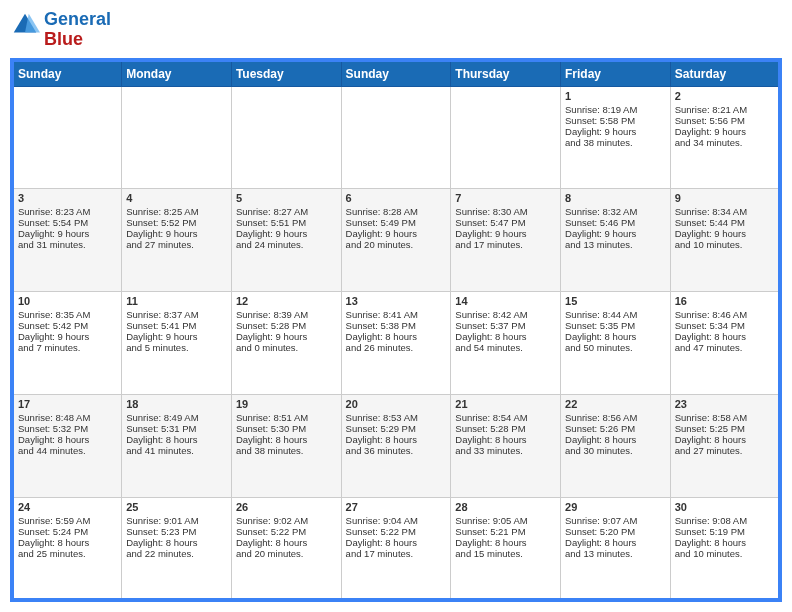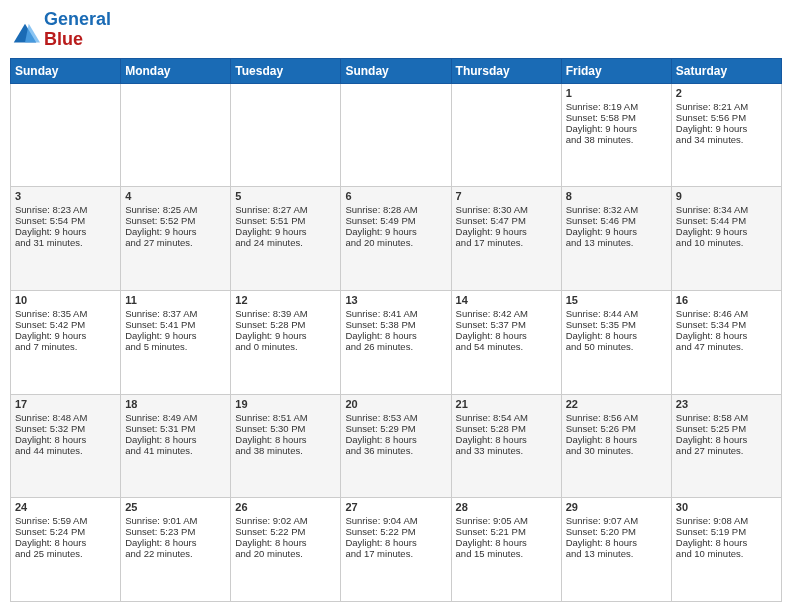--- a/index.html
+++ b/index.html
@@ -18,21 +18,21 @@
       flex-direction: column;
     }
     .header {
       display: flex;
       justify-content: space-between;
       align-items: flex-start;
       margin-bottom: 8px;
     }
     .logo {
       display: flex;
-      align-items: flex-end;
+      align-items: flex-start;
       gap: 4px;
     }
     .logo-text {
       font-size: 18px;
       font-weight: bold;
       color: #333;
       line-height: 1.1;
     }
     .logo-text span {
       color: #1a6bb5;
@@ -48,21 +48,21 @@
       font-size: 32px;
       font-weight: normal;
       color: #333;
     }
     .location {
       font-size: 14px;
       color: #555;
     }
     .calendar {
       flex: 1;
-      border: 1px solid #3b82f6;
+      border: 4px solid #3b82f6;
       border-collapse: collapse;
       width: 100%;
       table-layout: fixed;
     }
     .calendar th {
       background: #1a6bb5;
       color: #fff;
       font-size: 12px;
       font-weight: bold;
       padding: 5px 4px;

